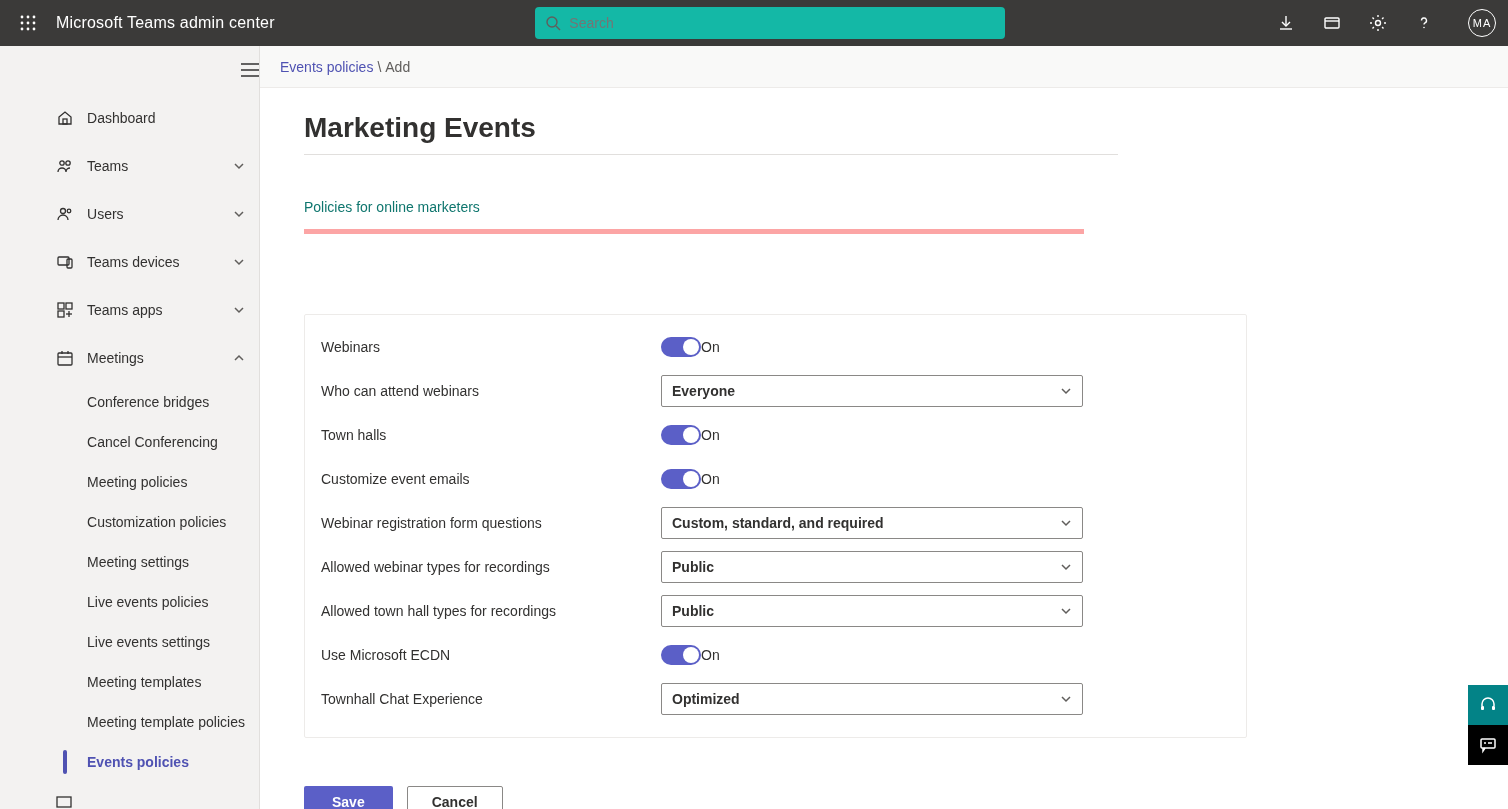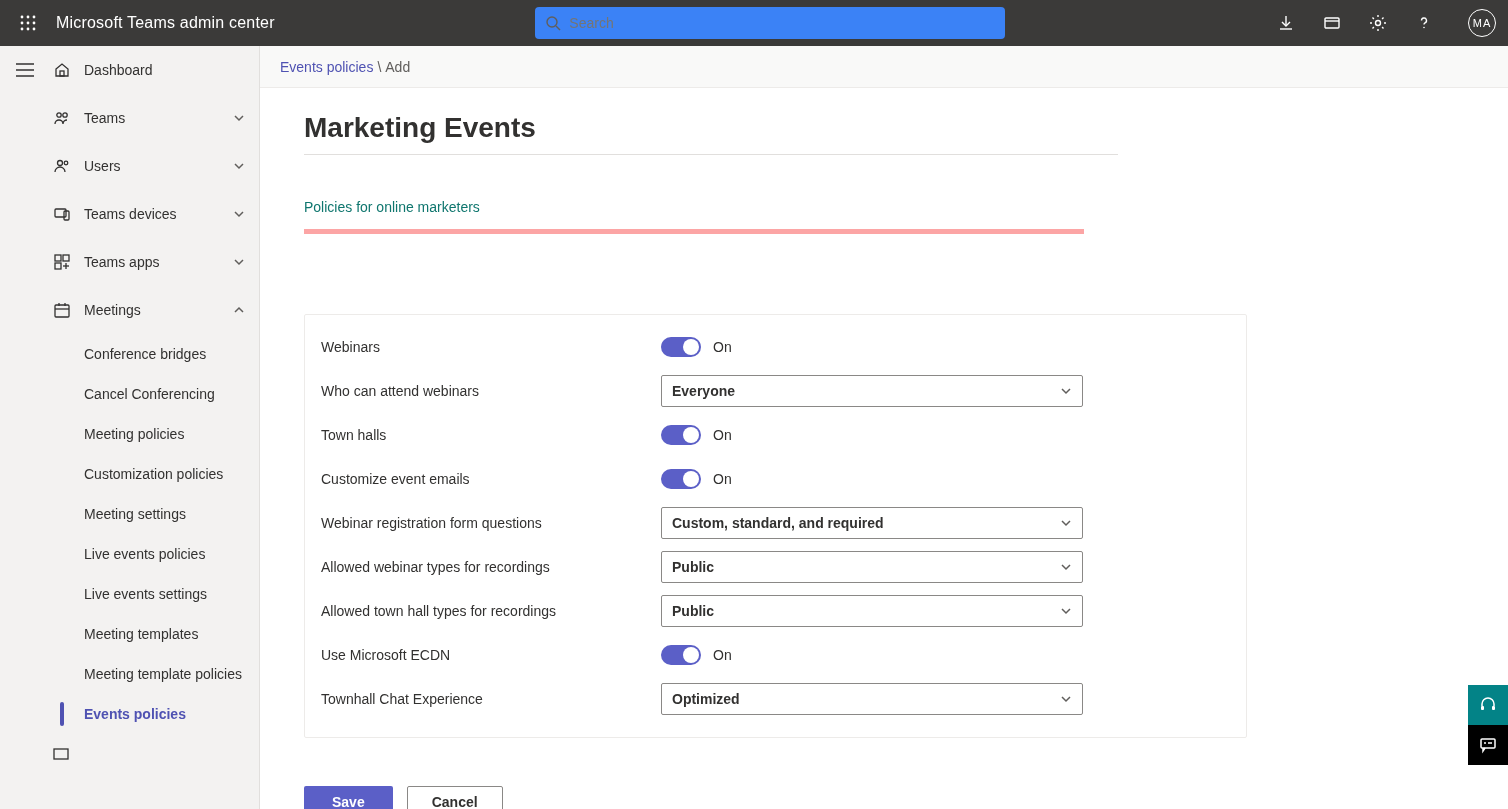--- a/index.html
+++ b/index.html
@@ -4,31 +4,31 @@
 <style>
   * { box-sizing: border-box; margin: 0; padding: 0; }
   body { font-family: "Segoe UI", -apple-system, sans-serif; font-size: 14px; color: #323130; background: #fff; overflow: hidden; }
   .root { width: 1508px; height: 809px; display: flex; flex-direction: column; }
 
   
   .header { height: 46px; background: #3b3a39; display: flex; align-items: center; color: #fff; padding: 0 8px; }
   .waffle { width: 32px; height: 32px; display: flex; align-items: center; justify-content: center; margin: 0 8px 0 4px; cursor: pointer; }
   .app-title { font-size: 16px; font-weight: 400; letter-spacing: .2px; margin-left: 4px; }
   .header-center { flex: 1; display: flex; justify-content: center; }
-  .search-box { width: 470px; height: 32px; background: #3b82f6; border-radius: 4px; display: flex; align-items: center; padding: 0 10px; color: #605e5c; }
+  .search-box { width: 470px; height: 32px; background: #14b8a6; border-radius: 4px; display: flex; align-items: center; padding: 0 10px; color: #605e5c; }
   .search-box input { border: none; outline: none; flex: 1; font-size: 14px; background: transparent; color: #323130; }
   .header-right { display: flex; align-items: center; gap: 6px; padding-right: 4px; }
   .hdr-btn { width: 40px; height: 46px; display: flex; align-items: center; justify-content: center; cursor: pointer; color: #fff; }
   .avatar { width: 28px; height: 28px; border: 1px solid #fff; border-radius: 50%; display: flex; align-items: center; justify-content: center; font-size: 11px; letter-spacing: 1px; cursor: pointer; margin-left: 18px; }
 
   
   .body { flex:1; display:flex; min-height:0; }
 
   
-  .sidebar { width: 260px; background: #f3f2f1; border-right: 1px solid #e1dfdd; display: flex; flex-direction: row; }
+  .sidebar { width: 260px; background: #f3f2f1; border-right: 1px solid #e1dfdd; display: flex; flex-direction: column; align-items: flex-end; }
   .hamburger-row { height: 48px; display:flex; align-items:center; padding-left: 16px; }
   .nav { flex:1; overflow-y:auto; padding-bottom: 20px; }
   .nav-item { display:flex; align-items:center; height: 48px; padding: 0 14px 0 18px; cursor:pointer; color:#323130; font-size:14px; }
   .nav-item .icon { width: 20px; height: 20px; margin-right: 12px; color:#323130; display:flex; justify-content:center; align-items:center; }
   .nav-item .label { flex:1; }
   .nav-item .chev { color:#605e5c; }
   .nav-sub { display:flex; align-items:center; height:40px; padding-left: 50px; padding-right:14px; cursor:pointer; font-size:14px; color:#323130; }
   .nav-sub.selected { color:#4f52b2; font-weight:600; position: relative; }
   .nav-sub.selected::before { content:""; position:absolute; left:26px; top:8px; bottom:8px; width:4px; background:#4f52b2; border-radius:2px; }
   .nav-trunc { padding-left:18px; height:40px; display:flex; align-items:center; }
@@ -44,21 +44,21 @@
   .title-area { width: 814px; }
   .page-title { font-size:28px; font-weight:700; padding-bottom:10px; border-bottom:1px solid #e1dfdd; }
   .page-desc { margin-top: 44px; padding-bottom: 14px; border-bottom:5px solid #fca5a5; color:#0f766e; width:780px; }
 
   .settings-card { margin-top: 80px; width: 943px; border:1px solid #edebe9; border-radius:2px; padding: 10px 16px 16px 16px; background:#fff; }
   .setting-row { display:flex; align-items:center; min-height: 44px; }
   .setting-label { width: 340px; font-size:14px; color:#323130; }
   .setting-control { flex:1; }
 
   
-  .toggle { display:flex; align-items:center; gap:12px; }
+  .toggle { display:flex; align-items:center; }
   .toggle-track { width: 40px; height: 20px; border-radius: 10px; background:#5b5fc7; position:relative; cursor:pointer; }
   .toggle-thumb { position:absolute; right:2px; top:2px; width:16px; height:16px; background:#fff; border-radius:50%; }
   .toggle-state { font-size:14px; color:#323130; }
 
   
   .sel { width: 422px; height: 32px; border:1px solid #8a8886; border-radius:2px; background:#fff; display:flex; align-items:center; padding: 0 10px; cursor:pointer; justify-content:space-between; }
   .sel span.val { flex:1; font-size:14px;font-weight:bold; }
   .sel .chev { color:#605e5c; }
 
   

